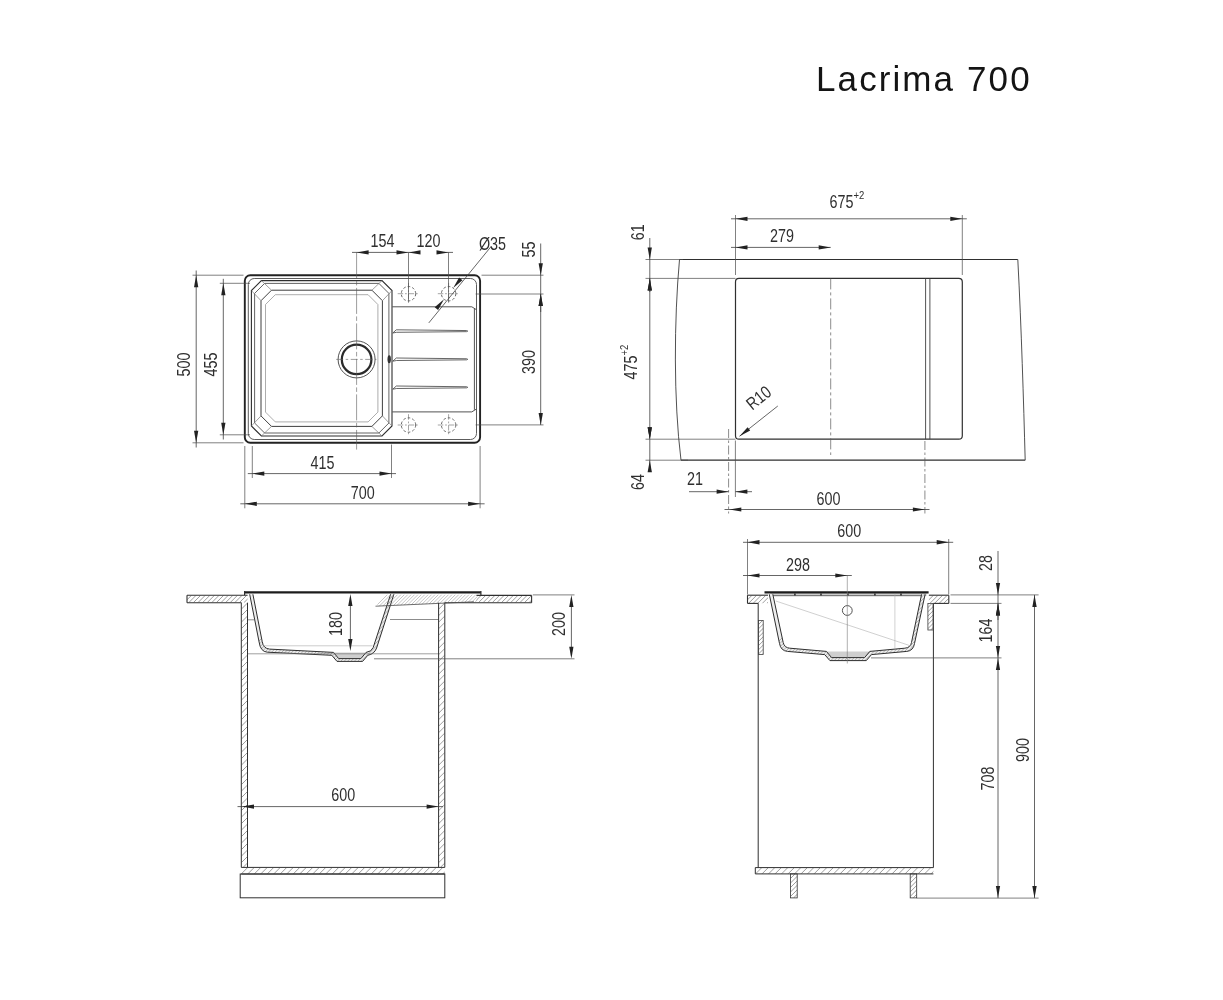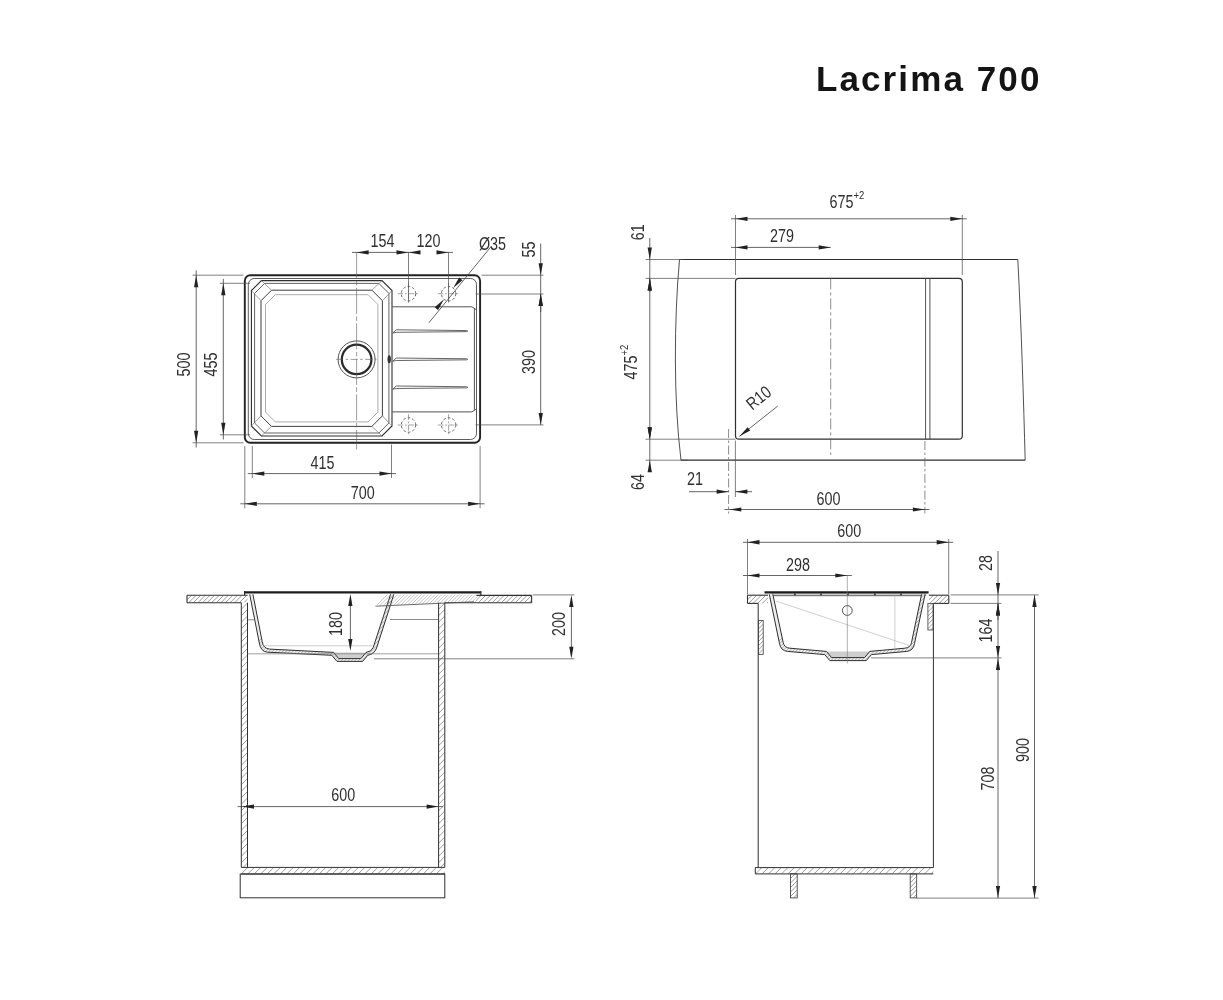--- a/index.html
+++ b/index.html
@@ -1,18 +1,18 @@
 <!DOCTYPE html>
 <html><head>
 <meta charset="utf-8">
 <style>
 html,body{margin:0;padding:0;background:#ffffff;width:1223px;height:1000px;overflow:hidden;}
 svg{display:block;font-family:"Liberation Sans",sans-serif;}
 .title{position:absolute;left:816px;top:59px;font-family:"Liberation Sans",sans-serif;
-font-weight:bold;font-size:35px;color:#141414;letter-spacing:2.1px;}
+font-weight:normal;font-size:35px;color:#141414;letter-spacing:2.1px;}
 </style>
 </head>
 <body>
 
 <div class="title">Lacrima 700</div>
 <svg width="1223" height="1000" viewBox="0 0 1223 1000">
 
 <rect x="244.8" y="275.2" width="235.3" height="167.6" rx="5.5" fill="none" stroke="#222" stroke-width="1.9"></rect>
 
 <rect x="248.3" y="278.5" width="228.2" height="161.0" rx="6" fill="none" stroke="#4a4a4a" stroke-width="0.9"></rect>

